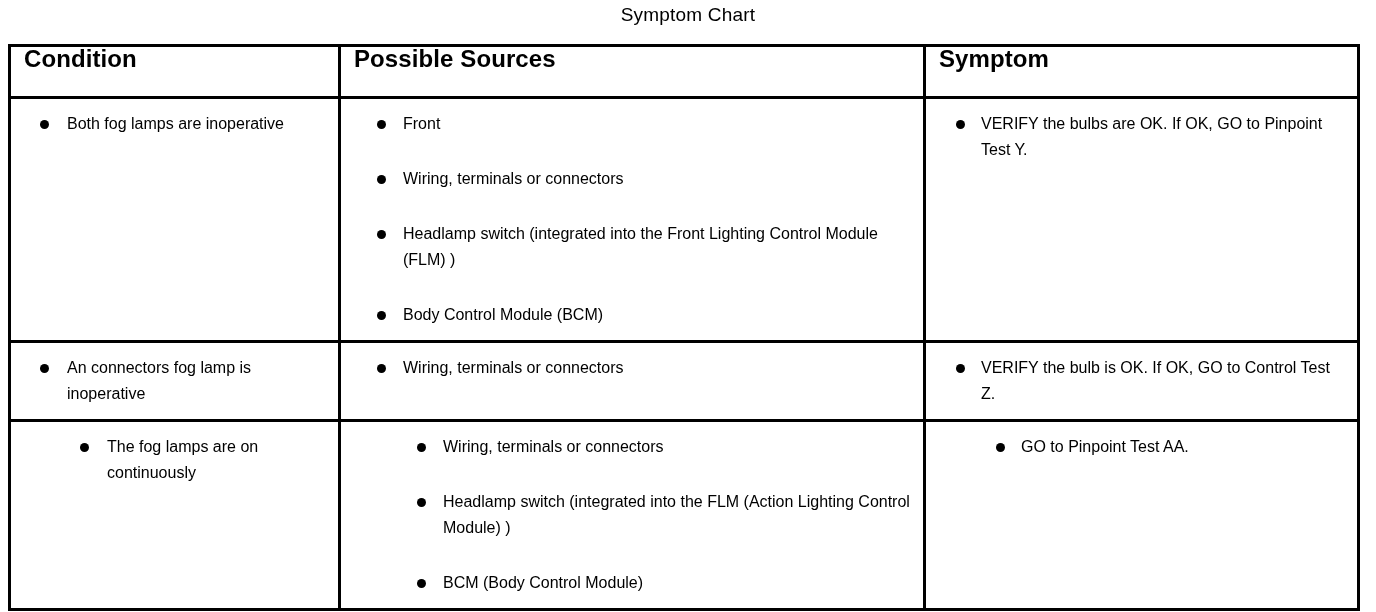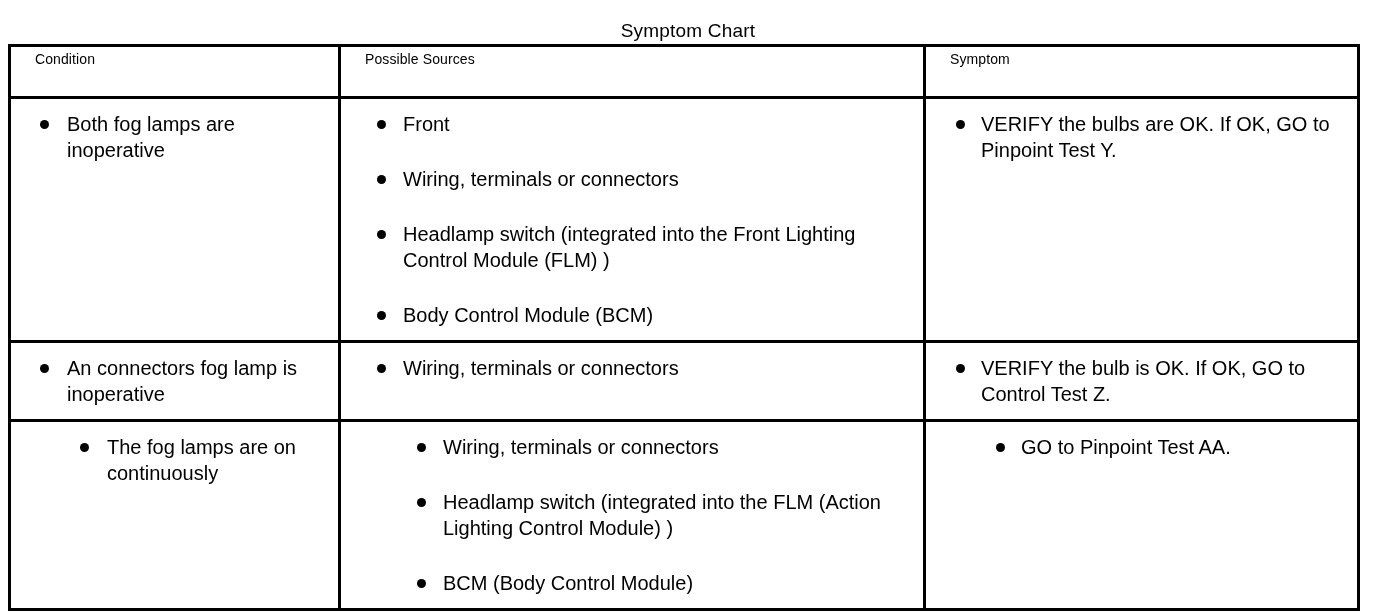--- a/index.html
+++ b/index.html
@@ -23,21 +23,20 @@
   .chart-title {
     position: absolute;
     top: 2px;
     left: 0;
     width: 1376px;
     text-align: center;
     font-size: 19px;
     line-height: 26px;
     font-weight: 400;
     letter-spacing: 0.2px;
-    margin-top: 16px;
   }
   .symptom-table {
     position: absolute;
     left: 8px;
     top: 44px;
     width: 1340px;
     border-collapse: collapse;
     table-layout: fixed;
   }
   .symptom-table td,
@@ -50,44 +49,43 @@
   .col-condition { width: 327px; }
   .col-sources  { width: 582px; }
   .col-action   { width: 431px; }
 
   thead th {
     height: 49px;
     text-align: left;
     vertical-align: middle;
   }
   .head-label {
-    font-size: 14px;
-    font-weight: normal;
+    font-size: 24px;
+    font-weight: bold;
     line-height: 24px;
     padding: 0 0 0 13px;
     letter-spacing: 0.1px;
-    margin-left: 11px;
   }
 
   .cell-inner {
     padding: 12px 10px 12px 0;
     box-sizing: border-box;
   }
   .row-1 .cell-inner { min-height: 217px; }
   .row-2 .cell-inner { min-height: 56px; }
   .row-3 .cell-inner { min-height: 163px; padding-left: 40px; }
 
   ul.bullets {
     list-style: none;
     margin: 0;
     padding: 0;
   }
   ul.bullets > li {
     position: relative;
-    font-size: 20px;
+    font-size: 16px;
     line-height: 26px;
     margin: 0 0 29px 0;
     padding-left: 56px;
   }
   ul.bullets > li:last-child {
     margin-bottom: 0;
   }
   ul.bullets > li::before {
     content: "";
     position: absolute;

